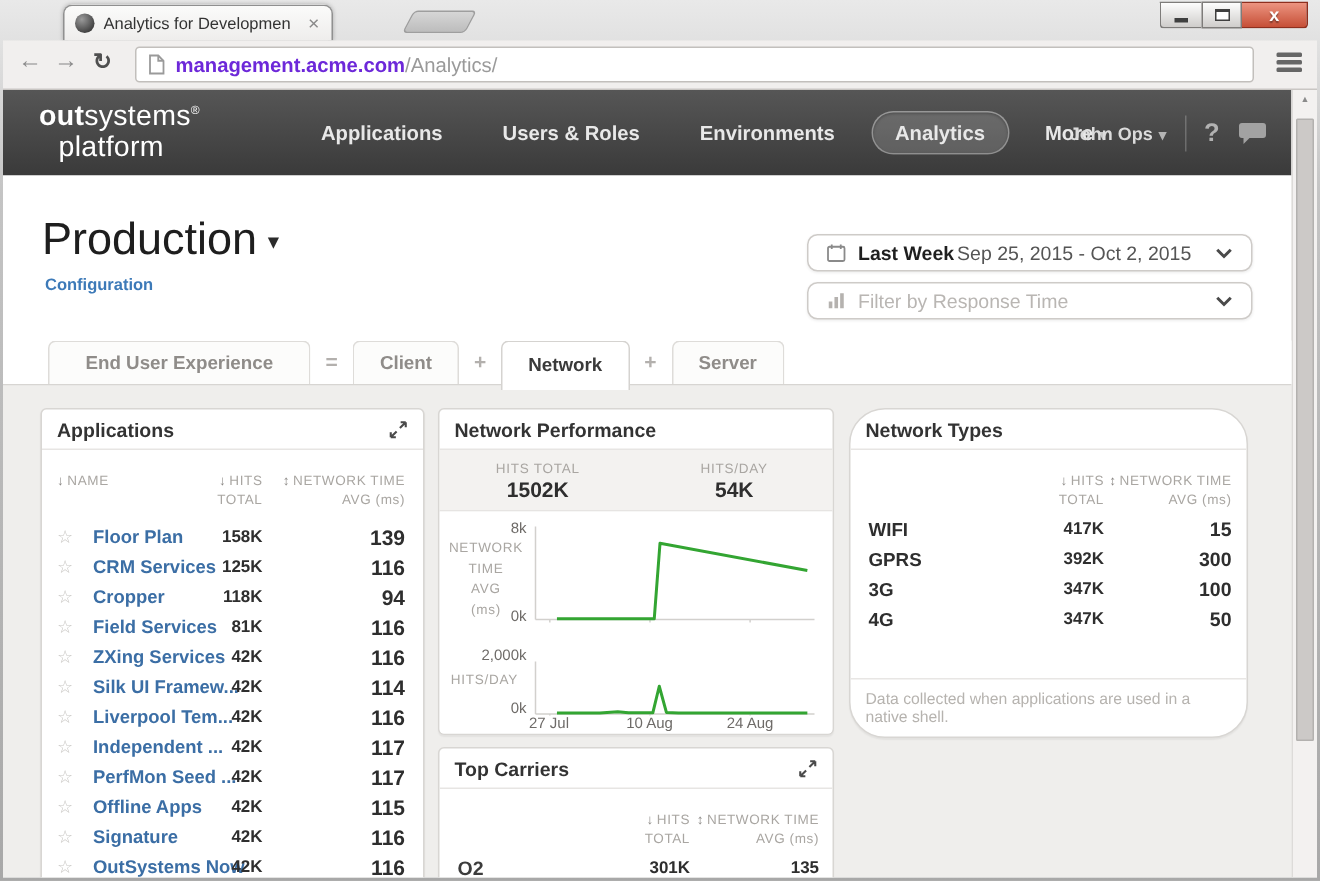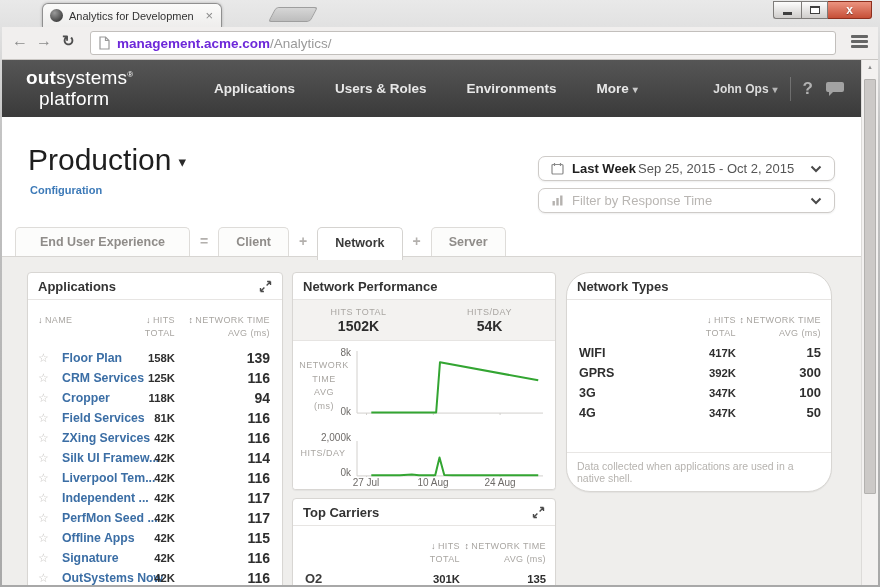--- a/index.html
+++ b/index.html
@@ -83,21 +83,21 @@
     border:1px solid #cecbc8; border-radius:7px; box-shadow:0 1px 2px rgba(0,0,0,.07);
     display:flex; align-items:center; gap:8px; padding:0 12px; font-size:13px; }
   .dd1 { top:39px; } .dd2 { top:71px; }
   .dd .lbl-b { font-weight:bold; color:#1f1f1f; }
   .dd .lbl-r { color:#555; margin-left:2px; }
   .dd .ph { color:#b9b6b3; }
   .dd .chev { margin-left:auto; flex:0 0 auto; }
 
   
   .tabsrow { position:relative; z-index:3; height:30px; background:#fff;
-    border-bottom:1px solid #d7d5d2; display:flex; align-items:flex-end; padding-left:13px; }
+    border-bottom:1px solid #d7d5d2; display:flex; align-items:flex-end; padding-left:30px; }
   .ptab { height:29px; line-height:29px; background:#fcfcfb; border:1px solid #dedcd9; border-bottom:none;
     border-radius:5px 5px 0 0; font-size:12.5px; font-weight:bold; color:#8f8c89; padding:0 17px;
     position:relative; }
   .ptab.t0 { padding:0 24px; }
   .ptab.active { height:33px; line-height:30px; margin-bottom:-4px; background:#fff; color:#3a3a3a;
     border-color:#d5d3d0; z-index:4; }
   .tsep { line-height:29px; padding:0 10px; color:#b3b0ad; font-size:14px; font-weight:bold; }
 
   
   .panelsarea { position:absolute; top:197px; left:0; right:0; bottom:0; background:#efeeec; overflow:hidden; }
@@ -214,20 +214,21 @@
 
       <div class="navbar">
         <div class="logo">
           <span class="nw"><span class="b">out</span><span>systems</span><sup>®</sup></span>
           <span class="l2">platform</span>
         </div>
         <div class="navmenu">
           <span class="navitem">Applications</span>
           <span class="navitem">Users &amp; Roles</span>
           <span class="navitem">Environments</span>
+          <span class="navitem active">Analytics</span>
           <span class="navitem"><span>More</span><span class="caret">▾</span></span>
         </div>
         <div class="navright">
           <span class="username"><span>John Ops</span><span class="caret">▾</span></span>
           <div class="navdiv"></div>
           <span class="helpq">?</span>
           <svg width="20" height="16" viewBox="0 0 20 16">
               <path d="M3 1 h14 a2 2 0 0 1 2 2 v6 a2 2 0 0 1 -2 2 h-9 l-4 4 v-4 h-1 a2 2 0 0 1 -2-2 V3 a2 2 0 0 1 2-2 z" fill="#a2a2a2"></path>
             </svg>
         </div>

